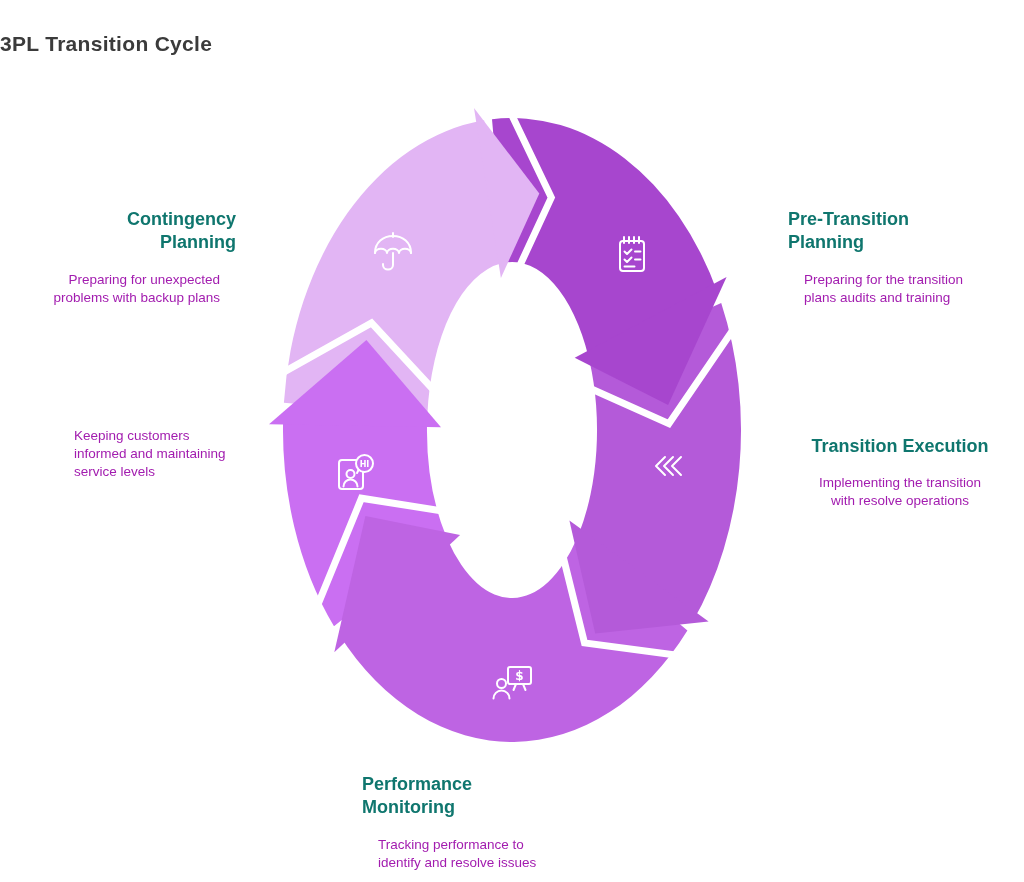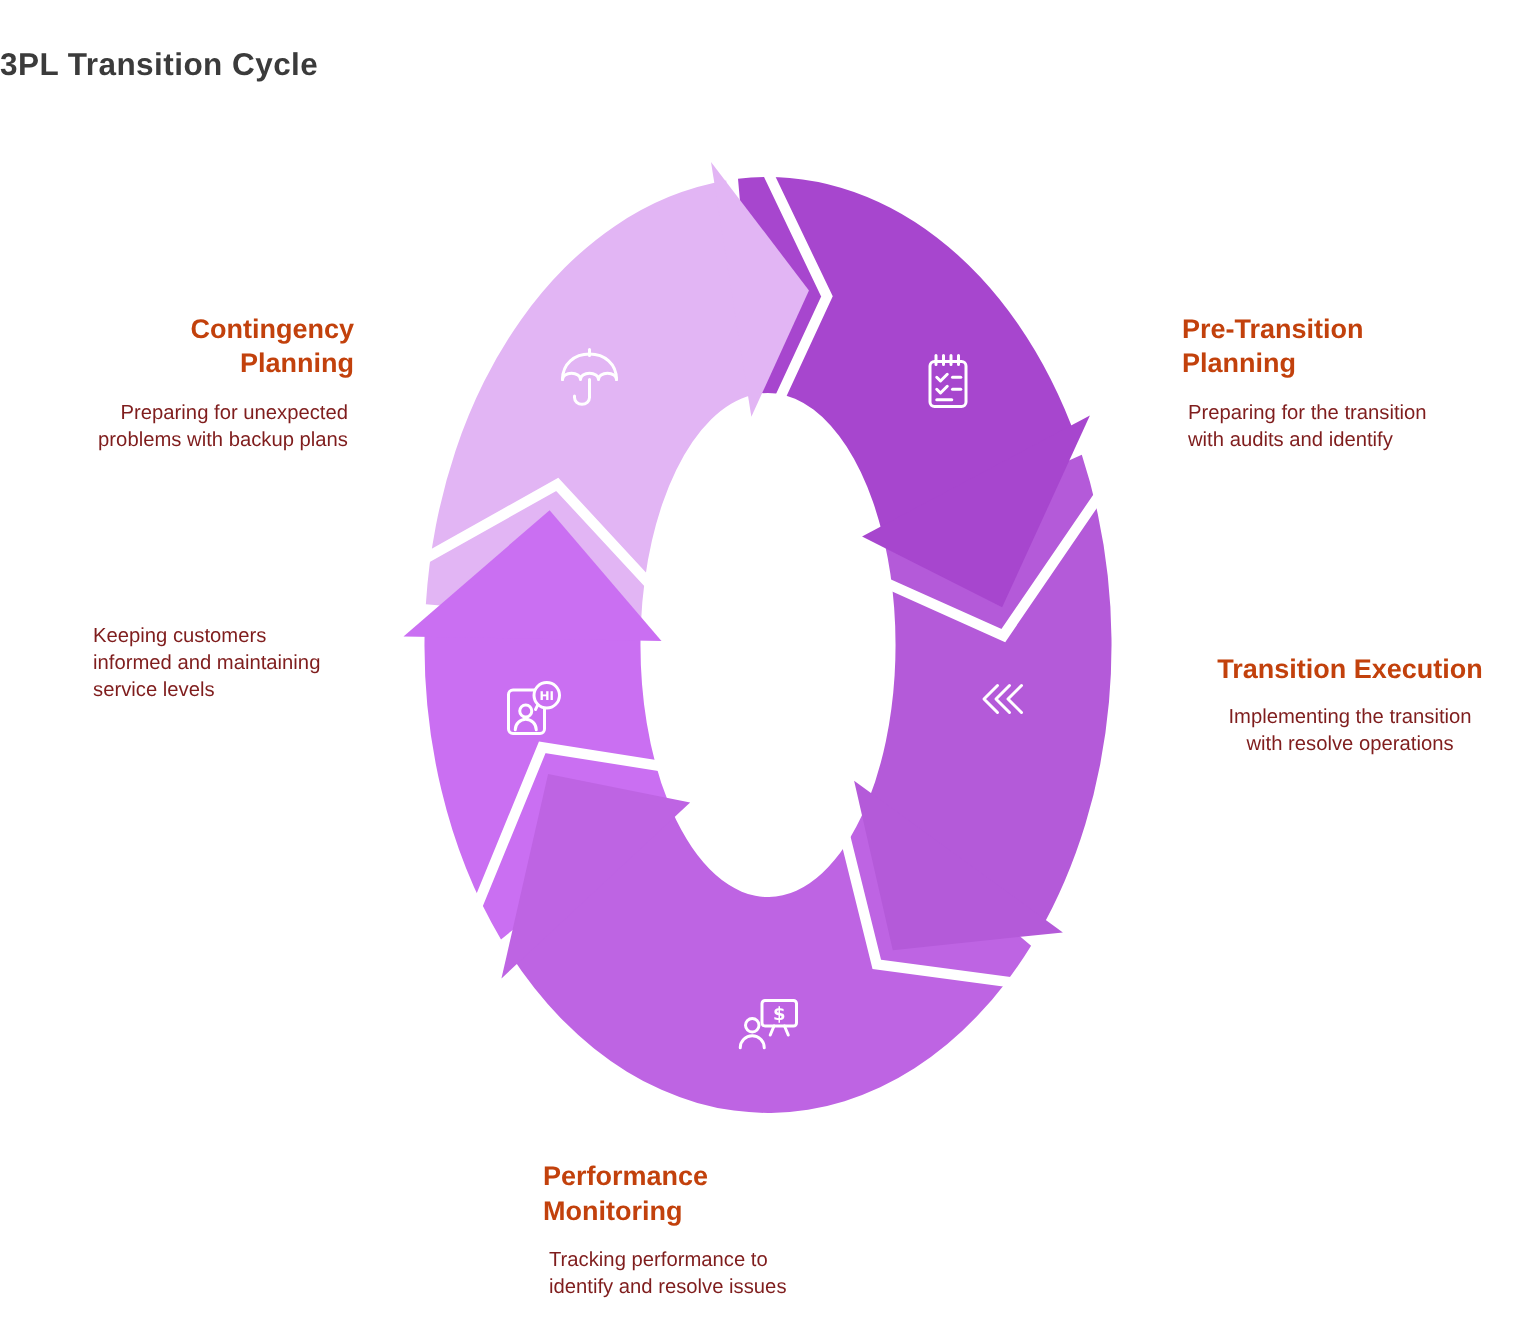--- a/index.html
+++ b/index.html
@@ -8,25 +8,25 @@
     font-family:"Liberation Sans", sans-serif;
   }
   .canvas{position:absolute;inset:0;width:1024px;height:882px;}
   #ring-svg{position:absolute;left:0;top:0;}
   .title{
     position:absolute;left:0;right:0;top:32px;
     font-size:21px;font-weight:700;color:#3b3b3b;letter-spacing:.3px;margin:0;
   }
   .label{position:absolute;}
   .label h3{
-    margin:0 0 11px 0;font-size:18px;font-weight:700;color:#c2410c;
+    margin:0 0 11px 0;font-size:18px;font-weight:700;color:#0f766e;
     line-height:1.3;white-space:pre-line;
   }
   .label p{
-    margin:4px;font-size:13.5px;color:#7f1d1d;line-height:1.33;white-space:pre-line;
+    margin:16px;font-size:13.5px;color:#a21caf;line-height:1.33;white-space:pre-line;
   }
   .lb-contingency{left:26px;top:208px;width:210px;text-align:right;}
   .lb-customer{left:58px;top:411px;width:195px;text-align:left;}
   .lb-customer h3{margin-left:27px;}
   .lb-pretransition{left:788px;top:208px;width:220px;text-align:left;}
   .lb-execution{left:790px;top:435px;width:220px;text-align:center;}
   .lb-performance{left:362px;top:773px;width:300px;text-align:left;}
   .icon{position:absolute;width:48px;height:48px;}
   .icon path,.icon rect,.icon circle{
     stroke:#ffffff;stroke-width:2;fill:none;stroke-linecap:round;stroke-linejoin:round;
@@ -103,21 +103,21 @@
     <path d="M15.5 40.5a7 7 0 0 1 14 0"></path>
     <circle cx="36.5" cy="17.5" r="8.5" id="chat-bubble" style="fill: rgb(202, 111, 242);"></circle>
     <path d="M30.5 24l-1.5 3"></path>
     <text x="36.5" y="20.5" text-anchor="middle" font-size="8">HI</text>
   </svg>
 
   <div class="label lb-pretransition">
     <h3>Pre-Transition
 Planning</h3>
     <p>Preparing for the transition
-with audits and identify</p>
+plans audits and training</p>
   </div>
 
   <div class="label lb-execution">
     <h3>Transition Execution</h3>
     <p>Implementing the transition
 with resolve operations</p>
   </div>
 
   <div class="label lb-performance">
     <h3>Performance

